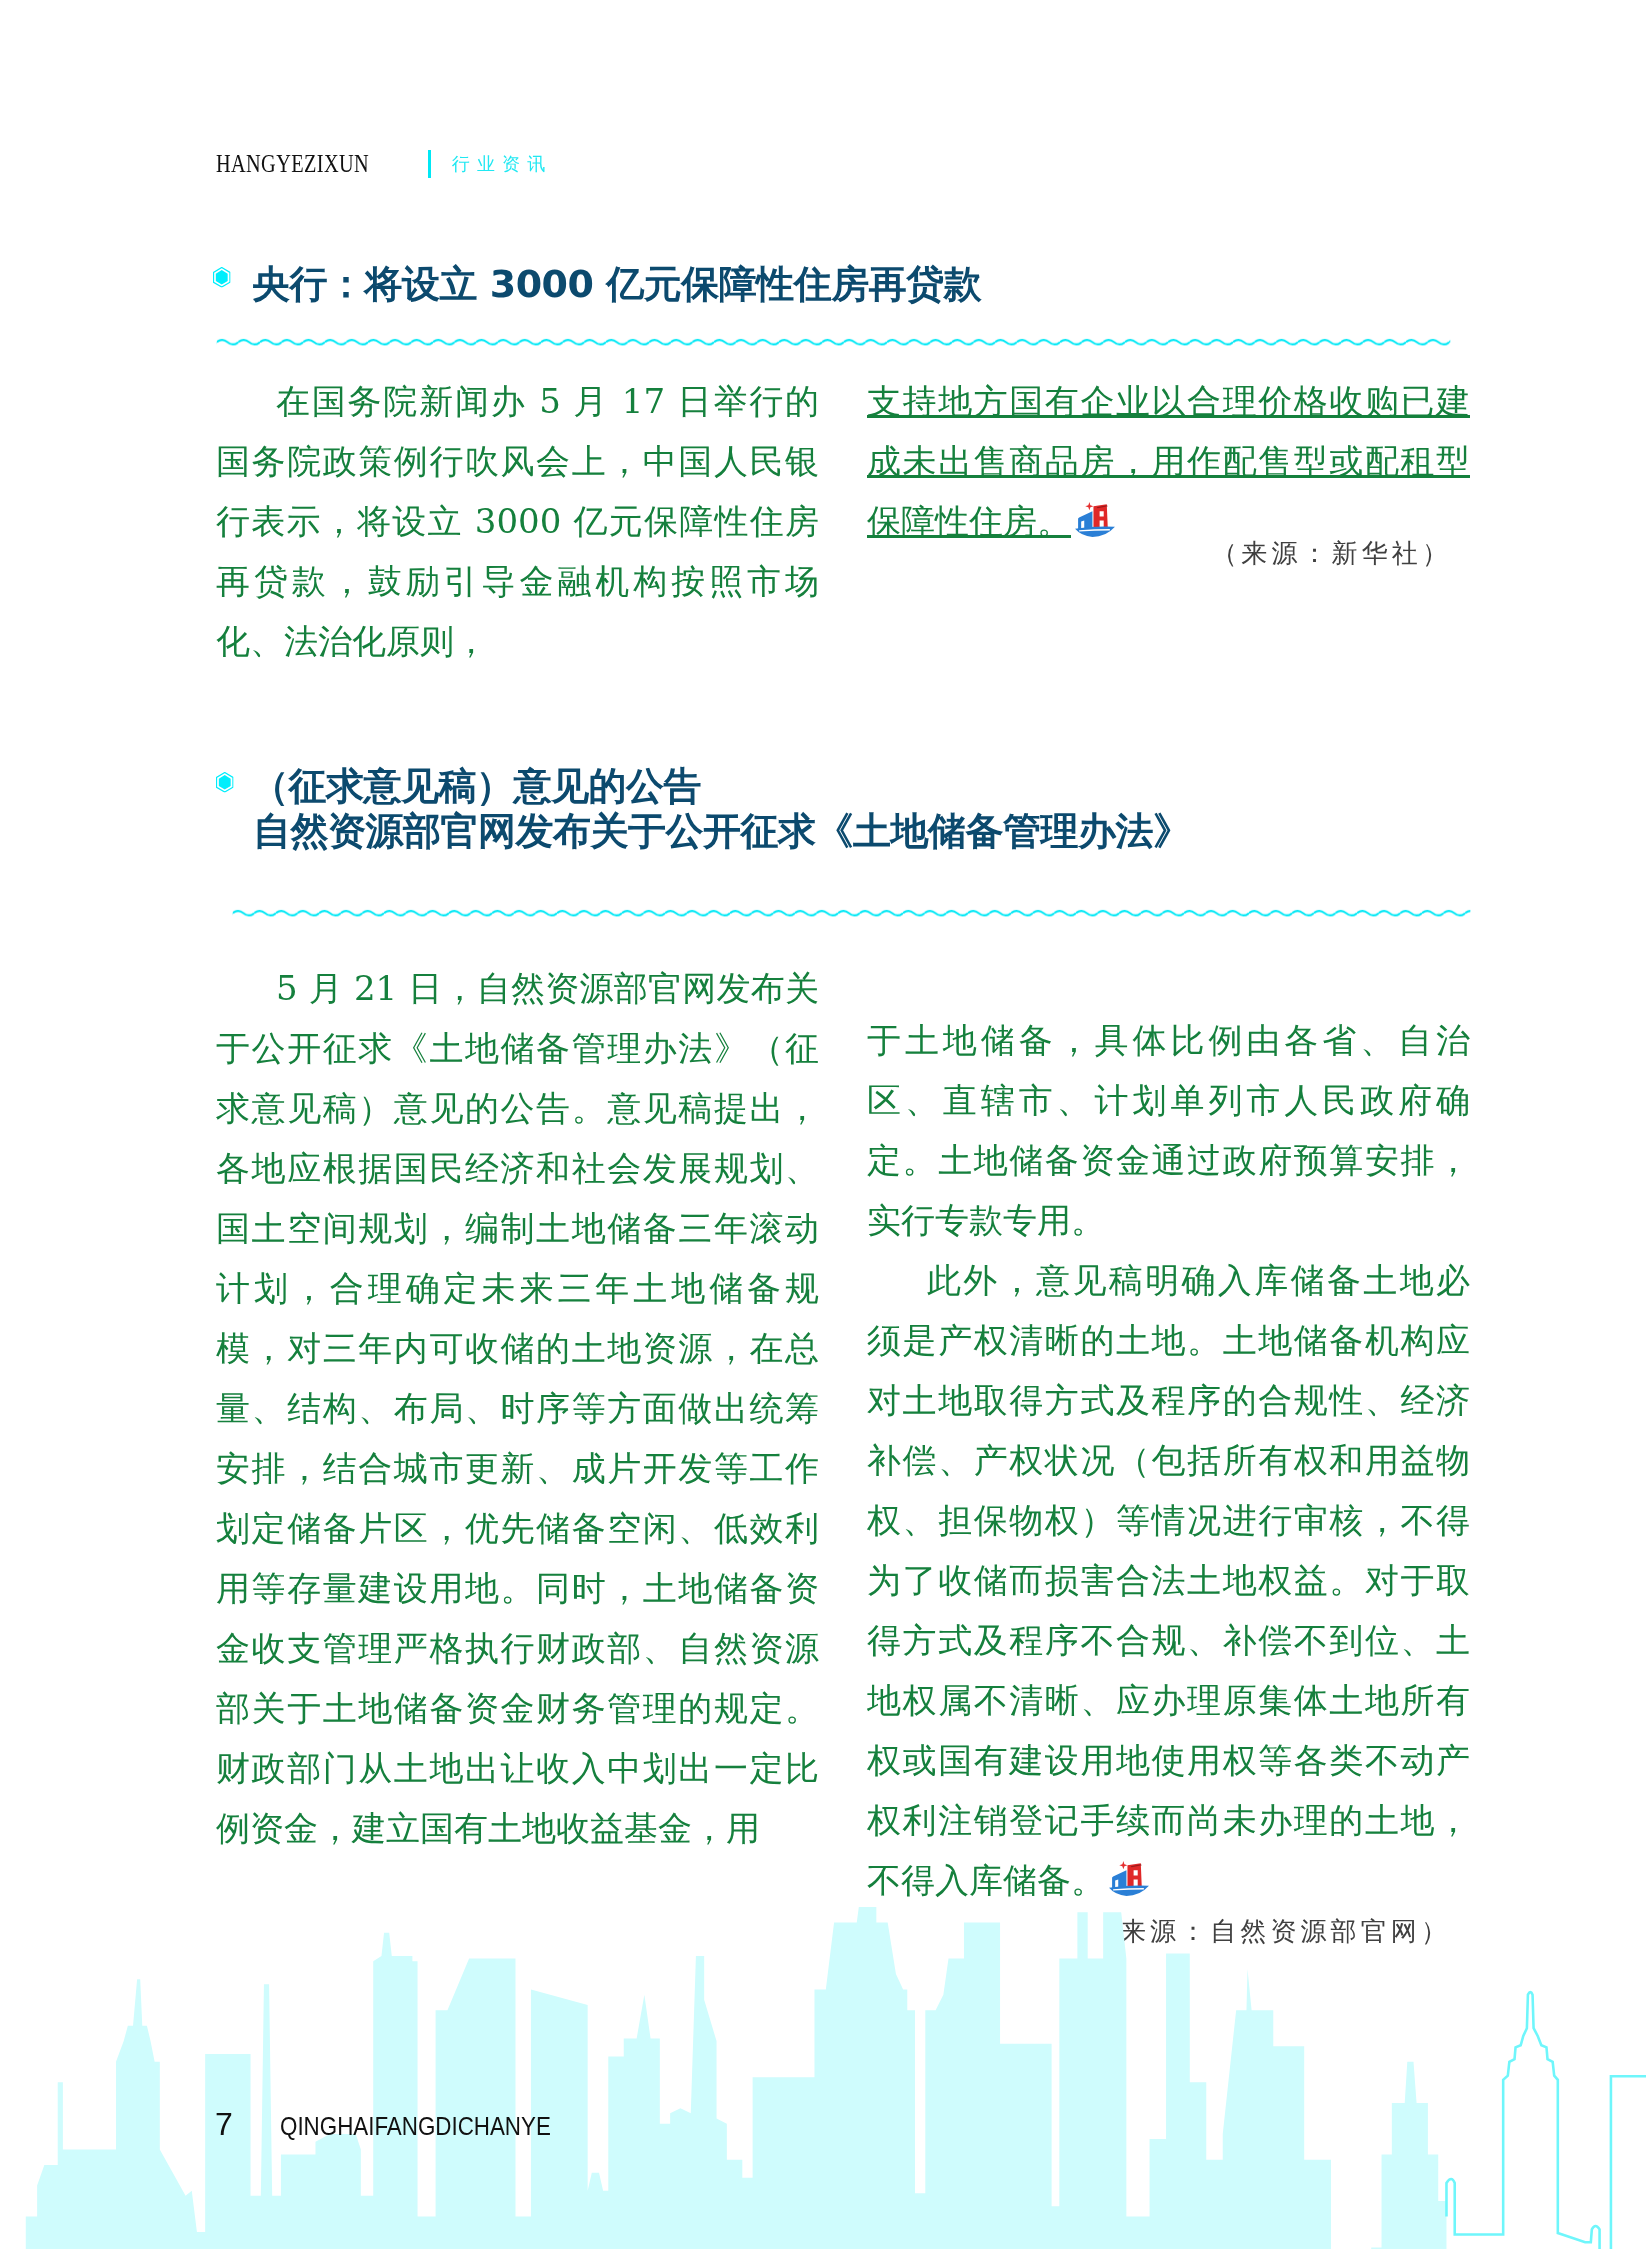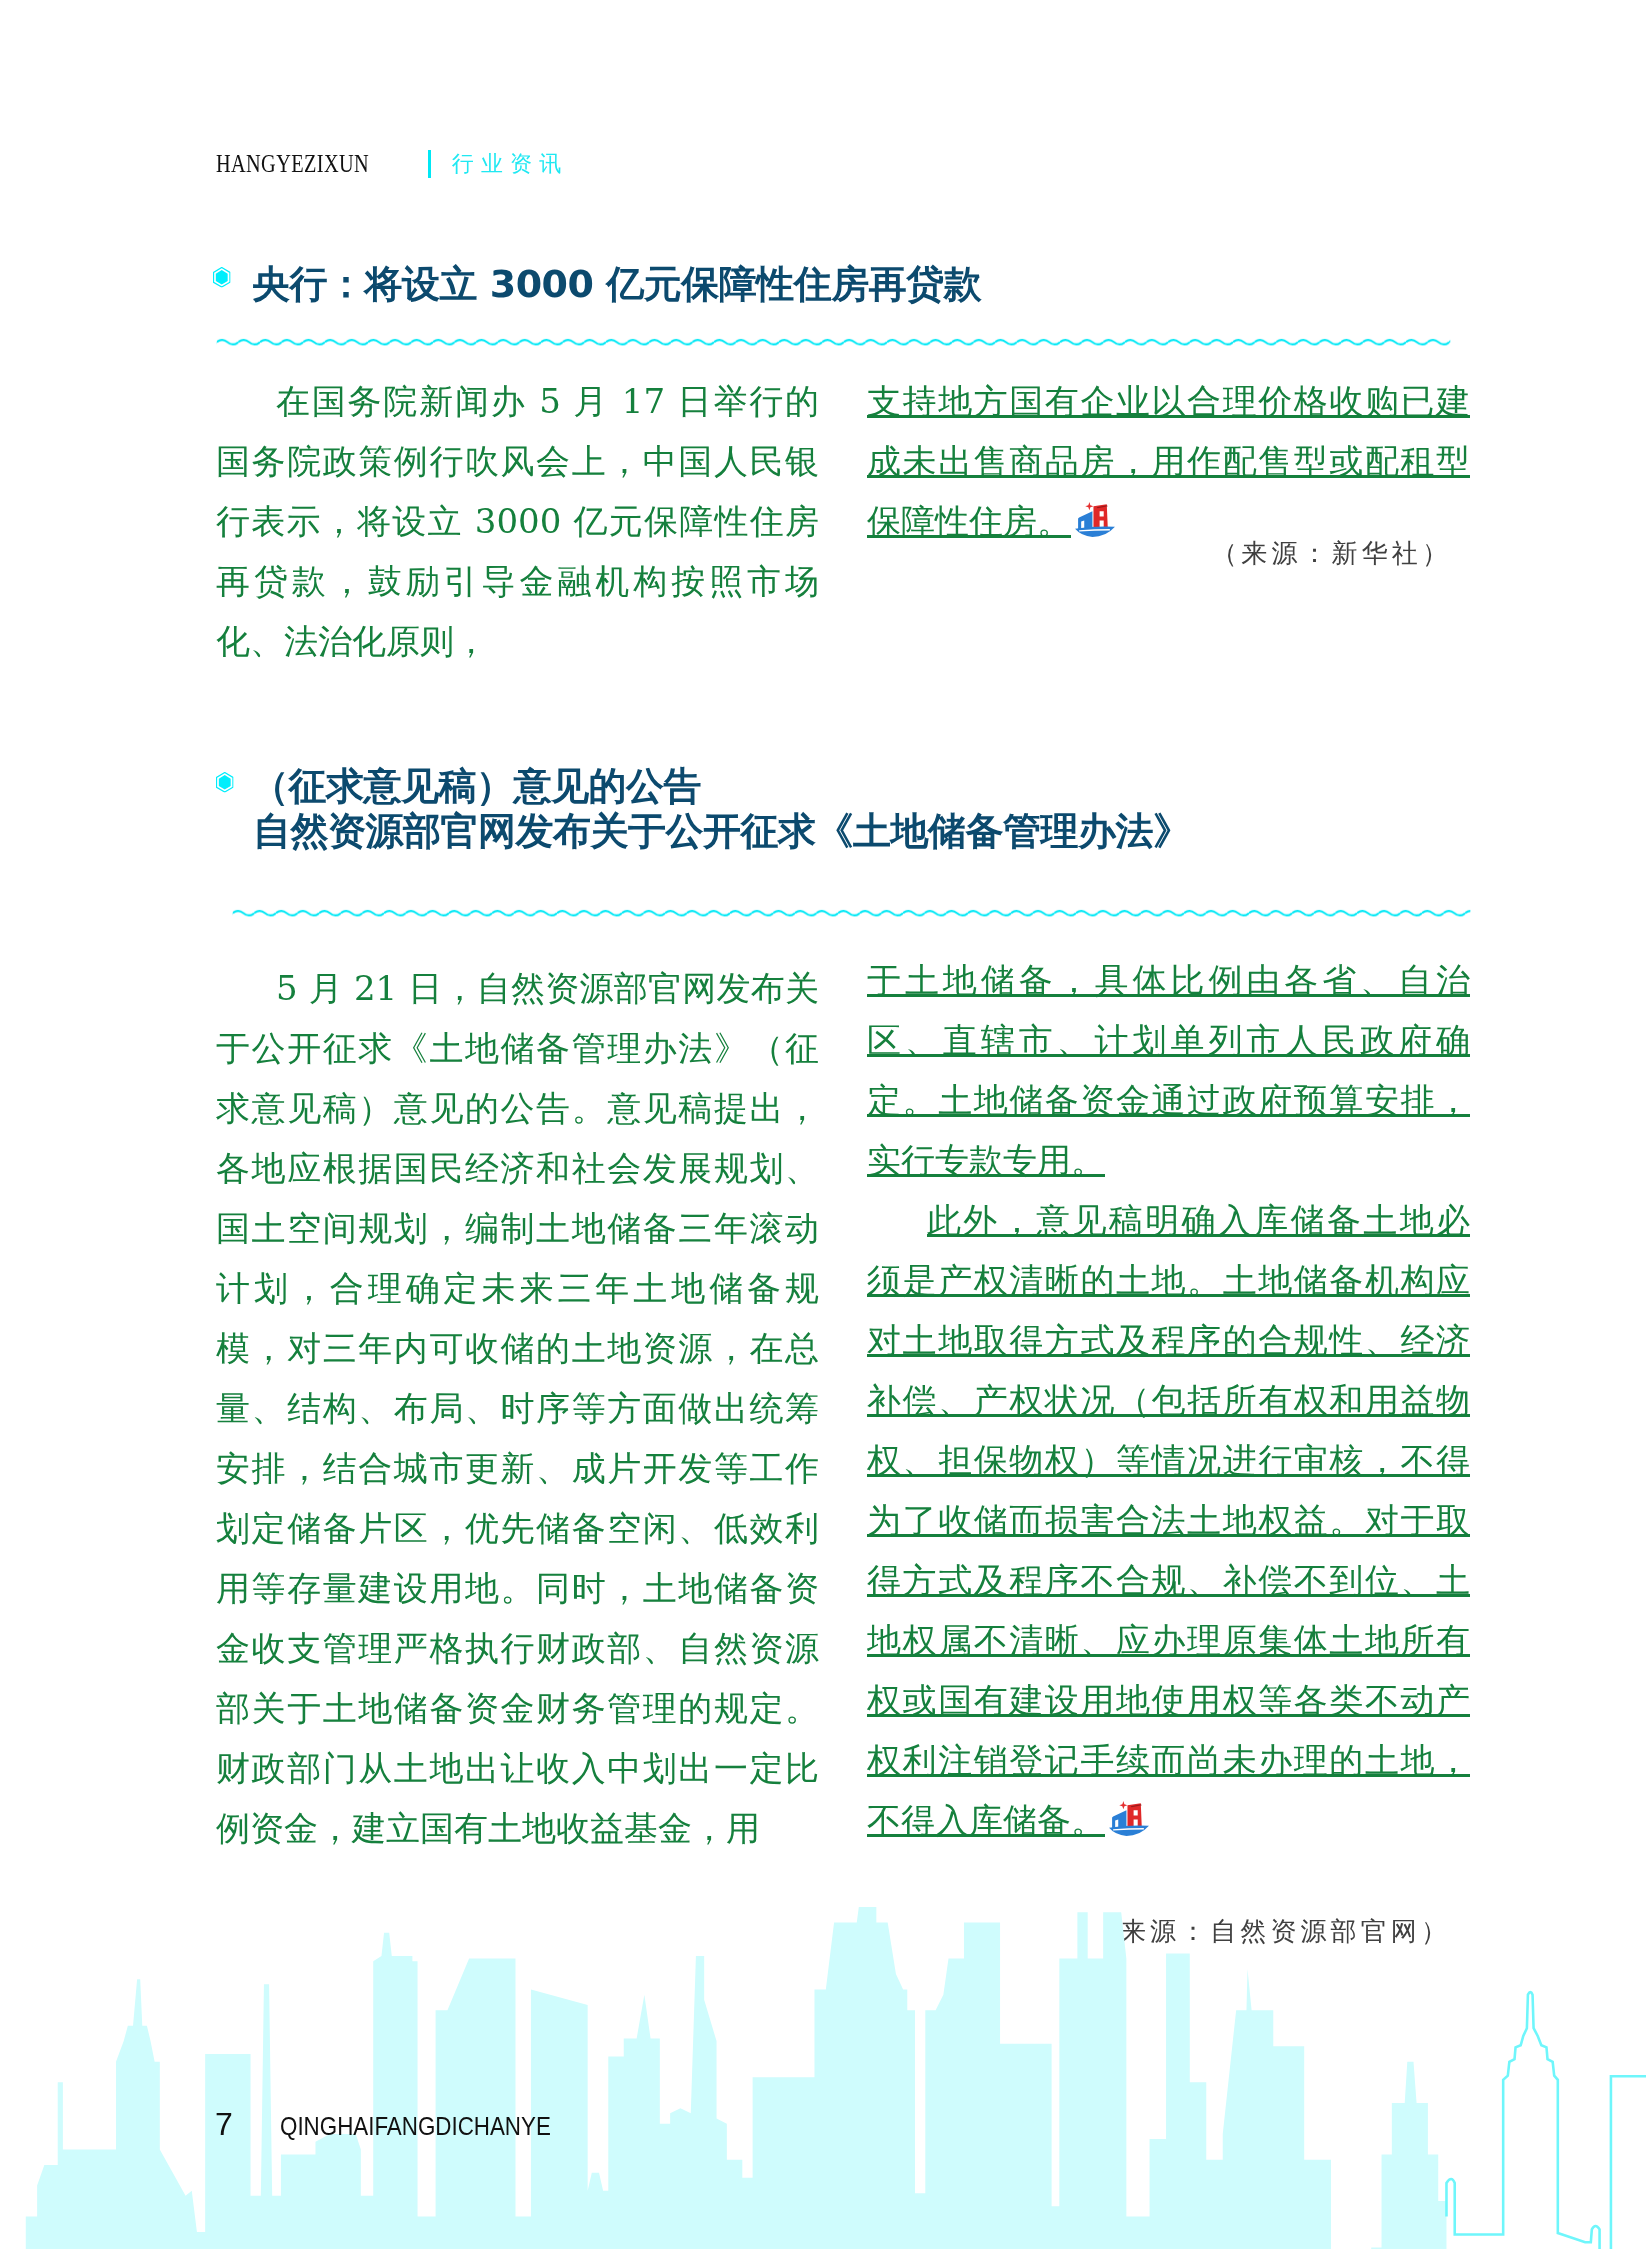--- a/index.html
+++ b/index.html
@@ -7,21 +7,21 @@
     width:1647px; height:2250px; position:relative; overflow:hidden;
     background:#ffffff; color:#111;
     font-family:"DejaVu Serif", "Liberation Serif", serif;
   }
   .abs { position:absolute;margin-top:7px; }
 
   
   .running-head { left:216px; top:139px; height:36px; display:flex; align-items:center; }
   .rh-en { font-family:"Liberation Serif", serif; font-size:26px; color:#111; letter-spacing:0.5px; transform:scaleX(0.78); transform-origin:left center; width:196px; white-space:nowrap; }
   .rh-bar { width:3.6px; height:28px; background:#00e8f5; margin-left:15.5px; margin-right:20.6px; }
-  .rh-cn { font-size:22px; color:#20e8f2; letter-spacing:7.2px; font-family:"DejaVu Serif", serif; font-weight:300; }
+  .rh-cn { font-size:18px; color:#20e8f2; letter-spacing:7.2px; font-family:"DejaVu Serif", serif; font-weight:300; }
 
   
   .headline { color:#0c4a6e; font-family:"DejaVu Sans", sans-serif; font-weight:bold; font-size:38px; line-height:45px; letter-spacing:-0.5px; }
   .headline .line { white-space:nowrap; }
   .hex { position:absolute; width:17.5px; height:20.6px; }
 
   .wave { position:absolute; height:10.3px; }
 
   
   .col { position:absolute; width:603px; font-size:34px; line-height:60px; text-align:justify; color:#15803d; }
@@ -94,21 +94,21 @@
     <div class="line" style="margin-left:-2.1px;">（征求意见稿）意见的公告</div>
     <div class="line">自然资源部官网发布关于公开征求《土地储备管理办法》</div>
   </div>
   <svg class="wave" style="left:232px;top:908px;width:1239px;" viewBox="0 0 2404 20" width="1239" height="10.3">
     <rect width="100%" height="20" fill="url(#wavepat)"></rect>
   </svg>
 
   <div class="col" style="left:216px;top:958px;">
     <p class="indent">5 月 21 日，自然资源部官网发布关于公开征求《土地储备管理办法》（征求意见稿）意见的公告。意见稿提出，各地应根据国民经济和社会发展规划、国土空间规划，编制土地储备三年滚动计划，合理确定未来三年土地储备规模，对三年内可收储的土地资源，在总量、结构、布局、时序等方面做出统筹安排，结合城市更新、成片开发等工作划定储备片区，优先储备空闲、低效利用等存量建设用地。同时，土地储备资金收支管理严格执行财政部、自然资源部关于土地储备资金财务管理的规定。财政部门从土地出让收入中划出一定比例资金，建立国有土地收益基金，用</p>
   </div>
-  <div class="col" style="left:867px;top:950px;text-decoration:underline;">
+  <div class="col" style="left:867px;top:1010px;">
     <p>于土地储备，具体比例由各省、自治区、直辖市、计划单列市人民政府确定。土地储备资金通过政府预算安排，实行专款专用。</p>
     <p class="indent"><span>此外，意见稿明确入库储备土地必须是产权清晰的土地。土地储备机构应对土地取得方式及程序的合规性、经济补偿、产权状况（包括所有权和用益物权、担保物权）等情况进行审核，不得为了收储而损害合法土地权益。对于取得方式及程序不合规、补偿不到位、土地权属不清晰、应办理原集体土地所有权或国有建设用地使用权等各类不动产权利注销登记手续而尚未办理的土地，不得入库储备。</span><svg class="logo" viewBox="0 0 82 74" width="42" height="38">
           <use href="#logosym"></use>
         </svg></p>
   </div>
   <div class="source" style="right:196px;top:1914px;margin-left:31px;">（来源：自然资源部官网）</div>
 </section>
 
 <svg class="skyline" viewBox="0 0 3195 665" preserveAspectRatio="none">
   <path fill="#cffcfd" d="

